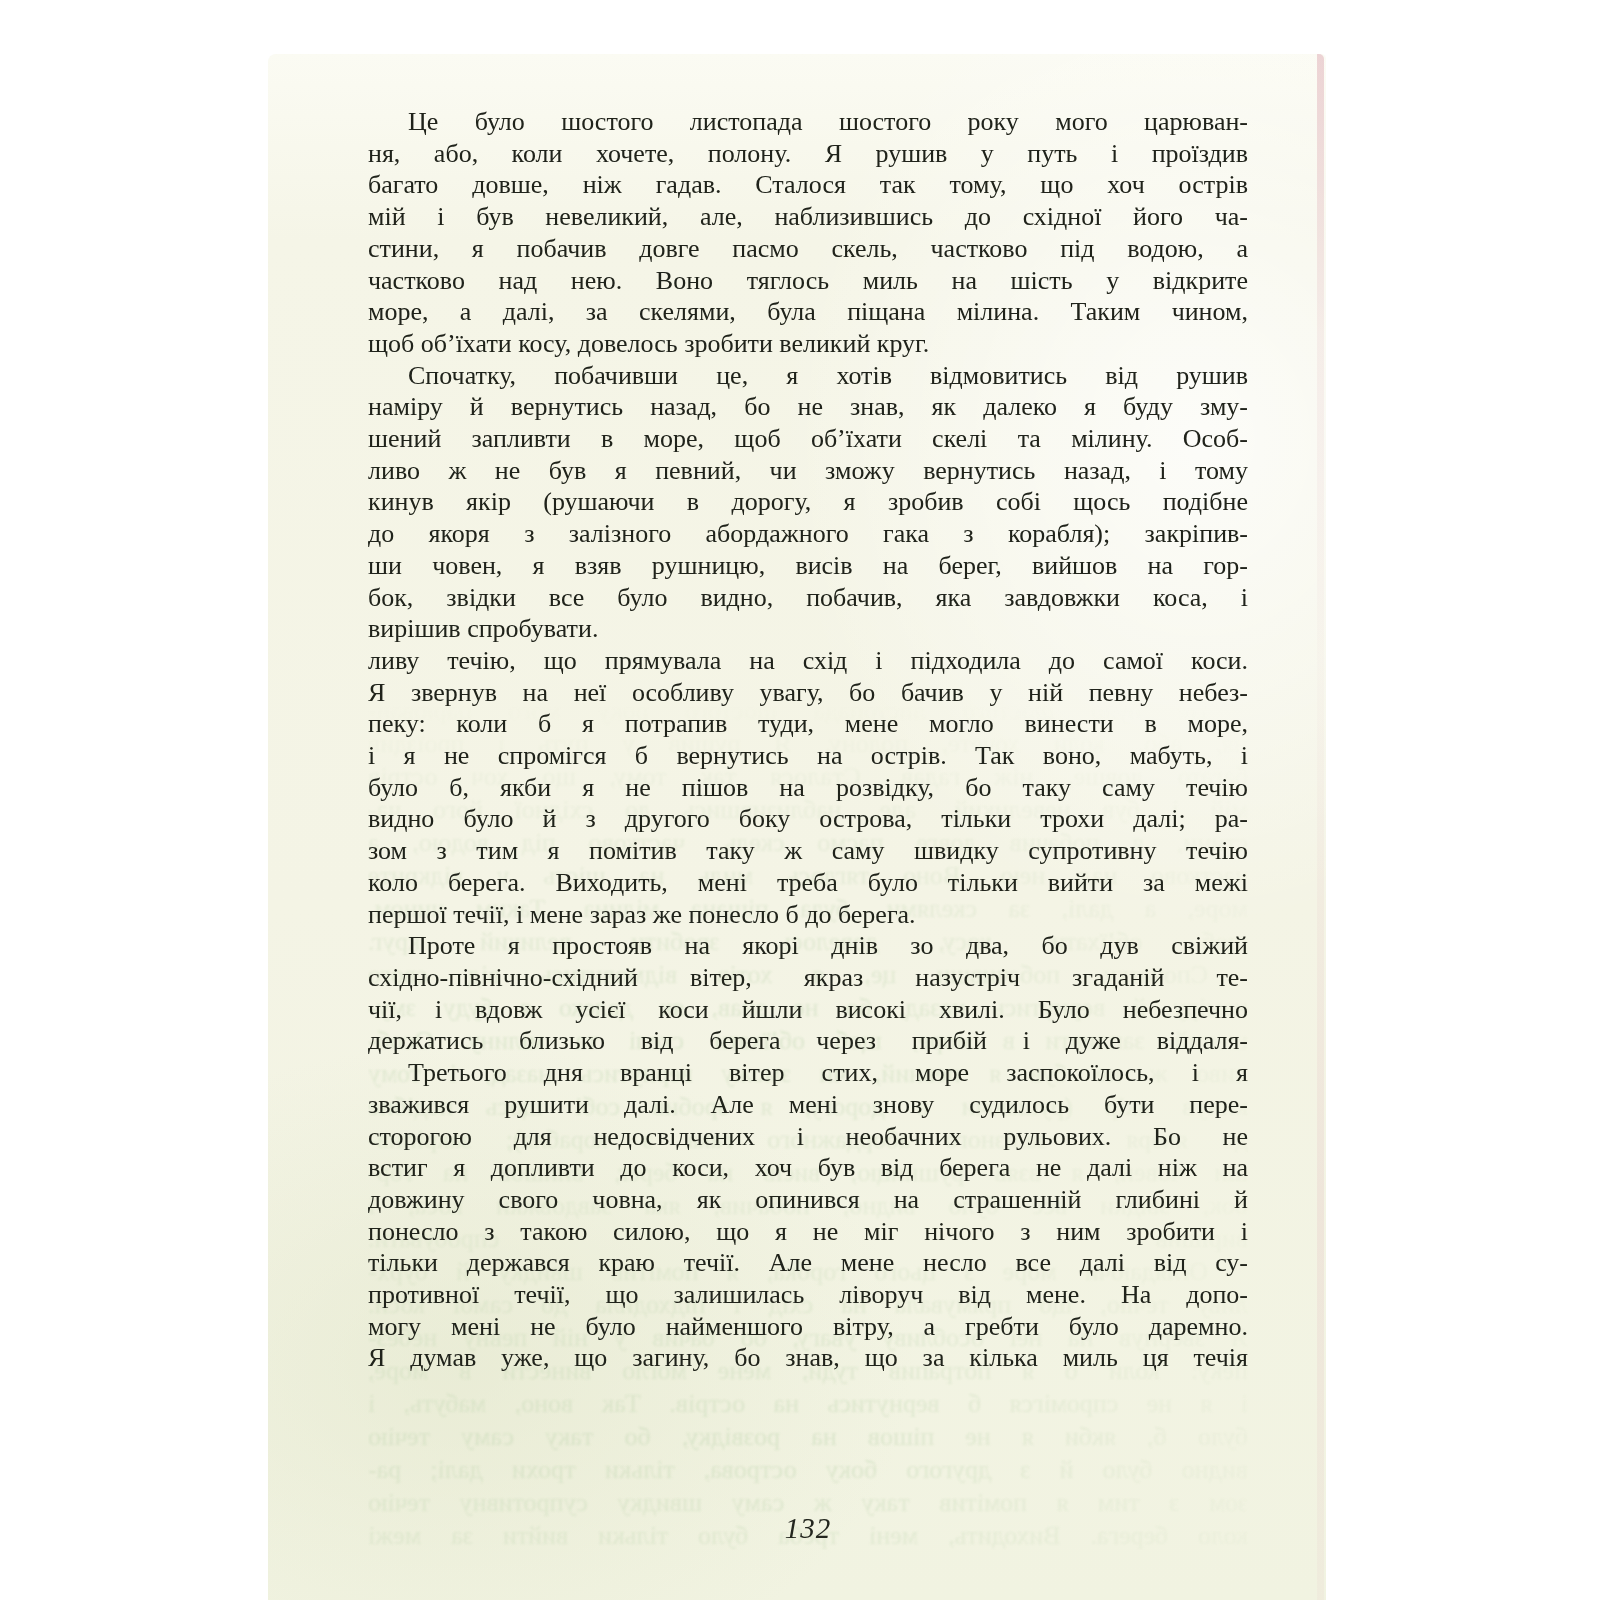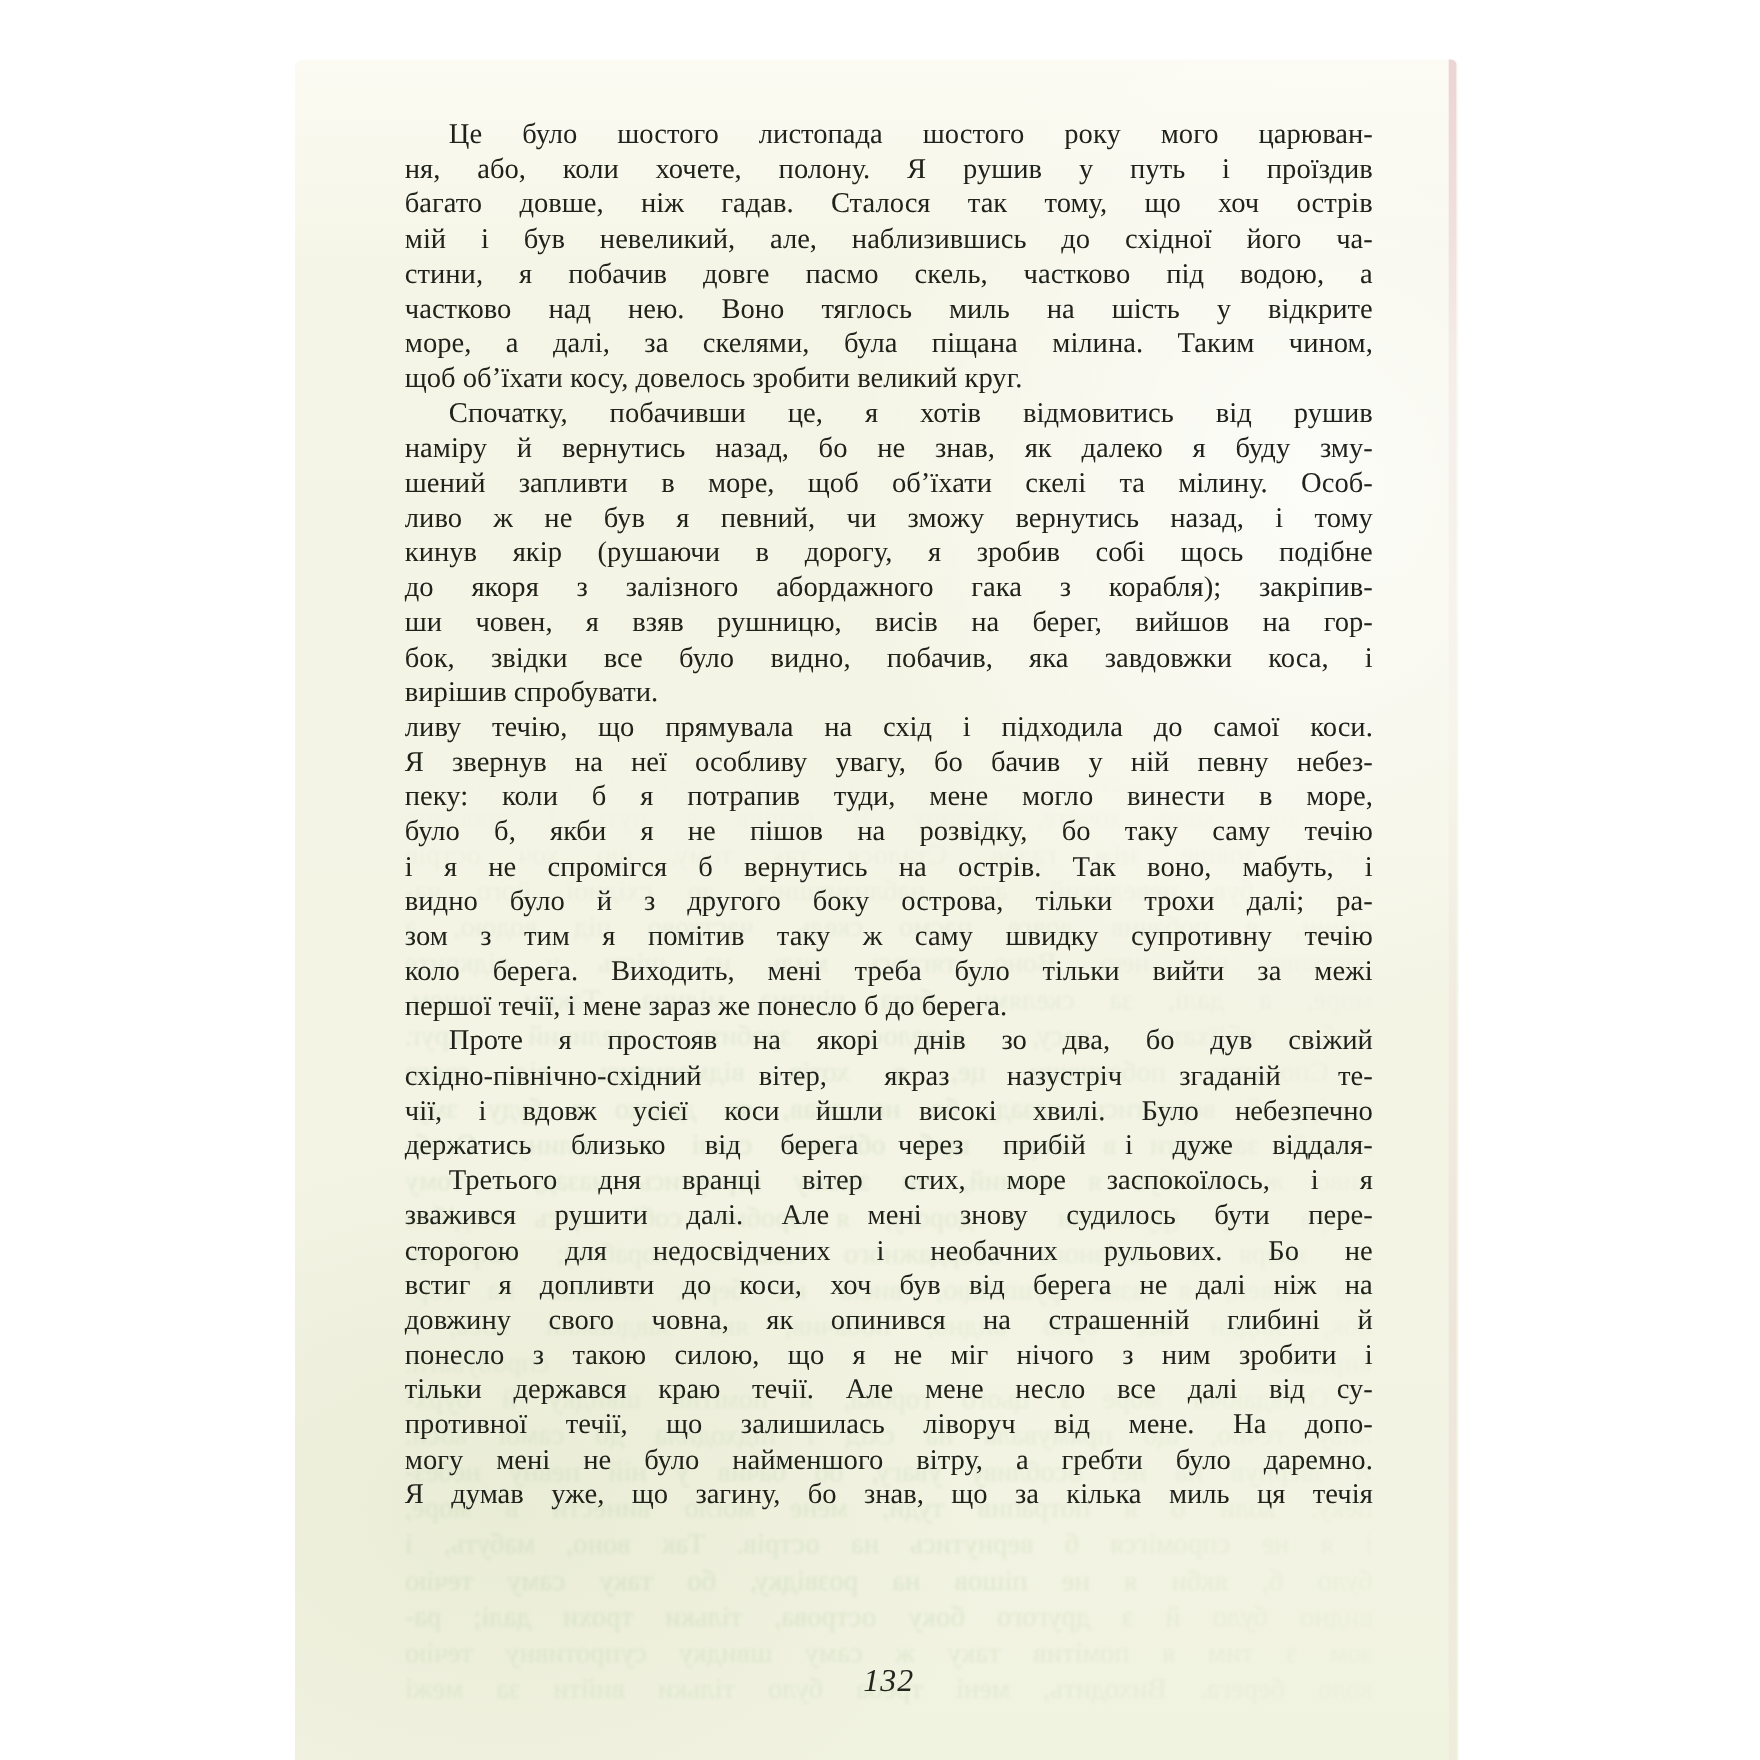--- a/index.html
+++ b/index.html
@@ -154,22 +154,22 @@
         <div class="line">кинув якір (рушаючи в дорогу, я зробив собі щось подібне</div>
         <div class="line">до якоря з залізного абордажного гака з корабля); закріпив-</div>
         <div class="line">ши човен, я взяв рушницю, висів на берег, вийшов на гор-</div>
         <div class="line">бок, звідки все було видно, побачив, яка завдовжки коса, і</div>
         <div class="line final">вирішив спробувати.</div>
       </div>
       <div class="para">
         <div class="line">ливу течію, що прямувала на схід і підходила до самої коси.</div>
         <div class="line">Я звернув на неї особливу увагу, бо бачив у ній певну небез-</div>
         <div class="line">пеку: коли б я потрапив туди, мене могло винести в море,</div>
+        <div class="line">і я не спромігся б вернутись на острів. Так воно, мабуть, і</div>
         <div class="line">було б, якби я не пішов на розвідку, бо таку саму течію</div>
-        <div class="line">і я не спромігся б вернутись на острів. Так воно, мабуть, і</div>
         <div class="line">видно було й з другого боку острова, тільки трохи далі; ра-</div>
         <div class="line">зом з тим я помітив таку ж саму швидку супротивну течію</div>
         <div class="line">коло берега. Виходить, мені треба було тільки вийти за межі</div>
         <div class="line final">першої течії, і мене зараз же понесло б до берега.</div>
       </div>
       <div class="para">
         <div class="line first">Проте я простояв на якорі днів зо два, бо дув свіжий</div>
         <div class="line">східно-північно-східний вітер, якраз назустріч згаданій те-</div>
         <div class="line">чії, і вдовж усієї коси йшли високі хвилі. Було небезпечно</div>
         <div class="line">держатись близько від берега через прибій і дуже віддаля-</div>

